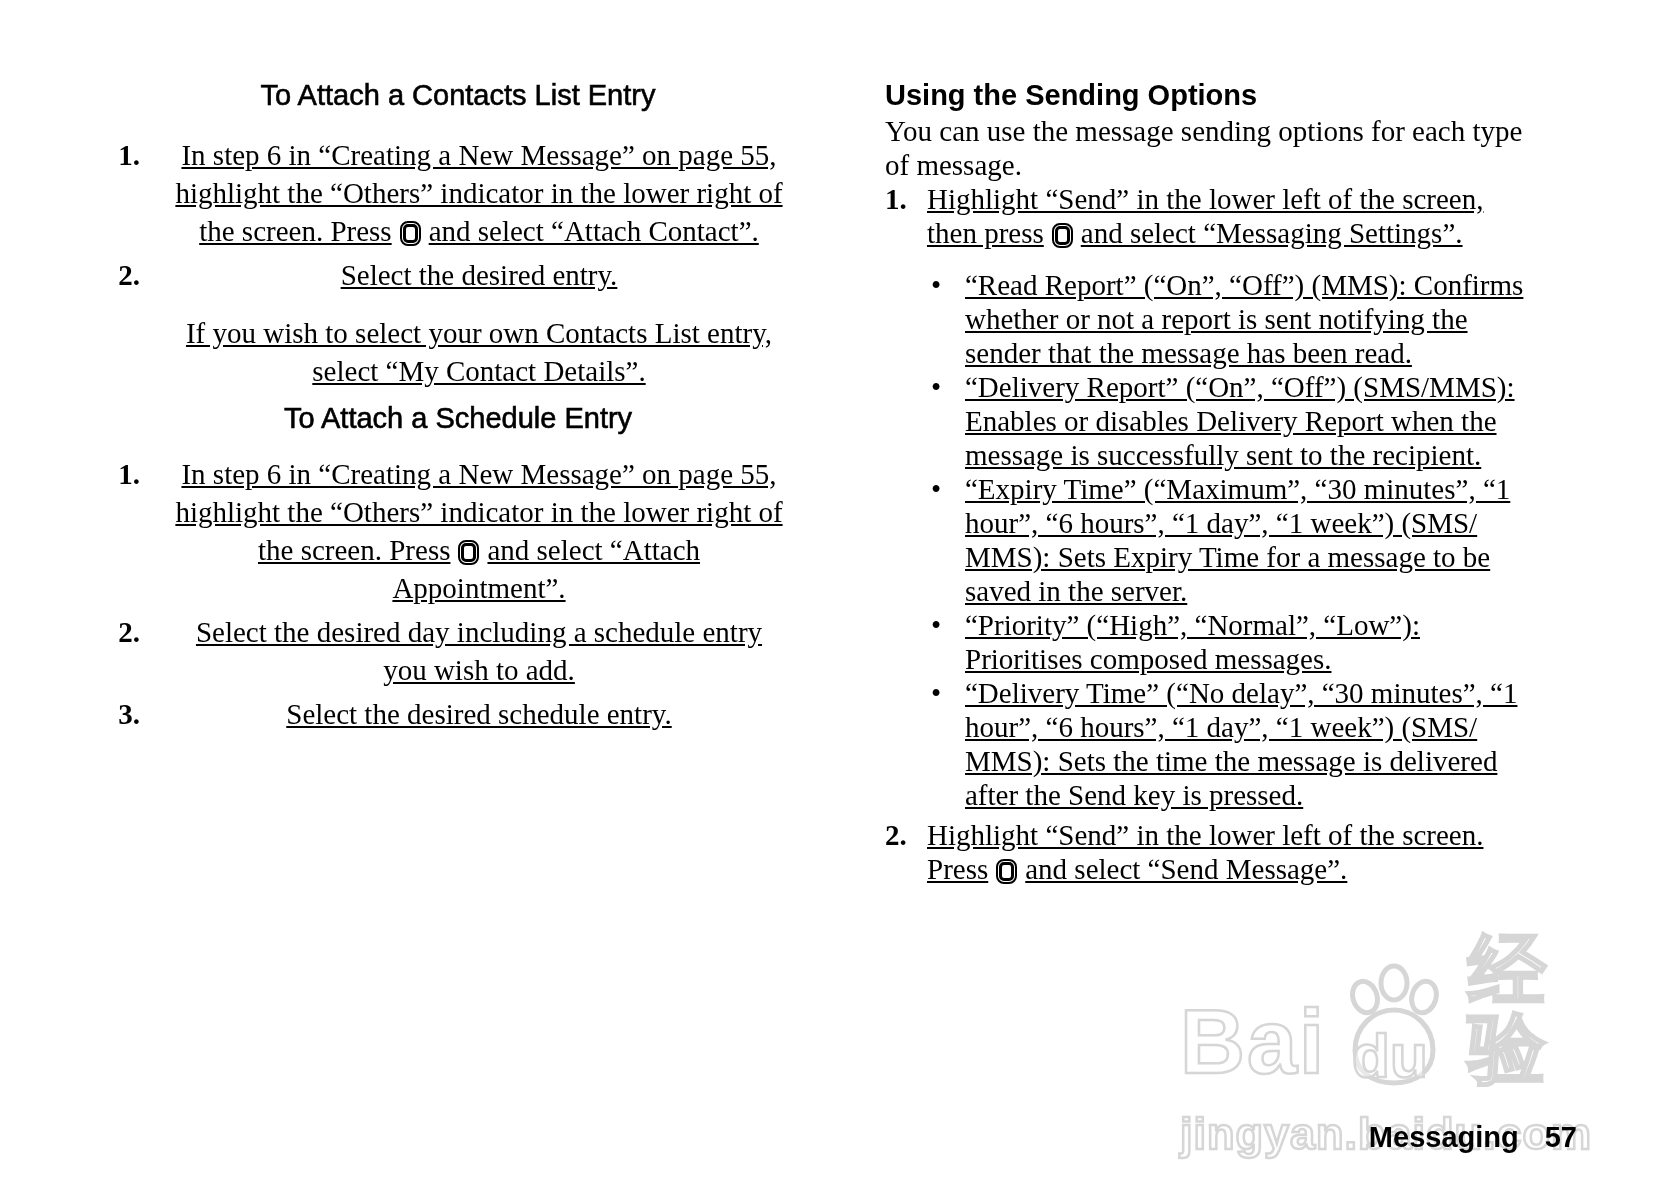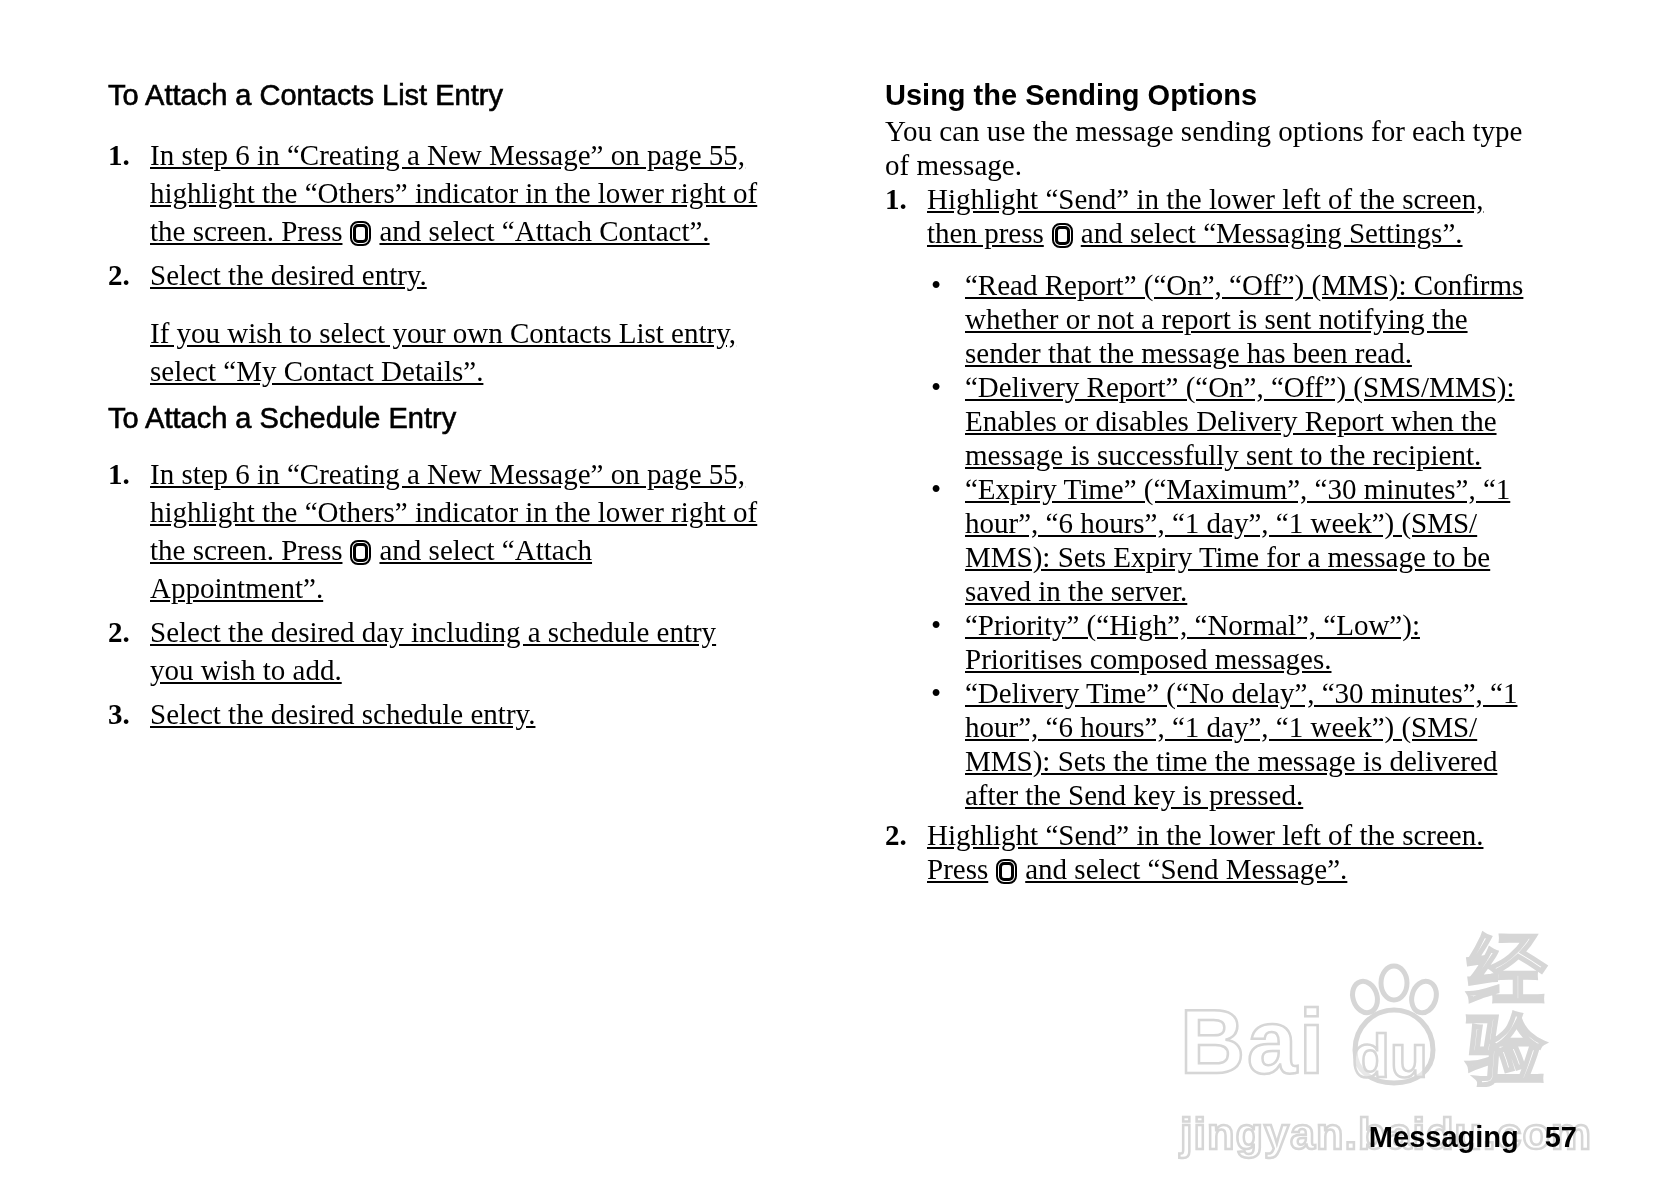--- a/index.html
+++ b/index.html
@@ -1,21 +1,21 @@
 <!DOCTYPE html>
 <html><head>
 <meta charset="utf-8">
 <style>
   html,body { margin:0; padding:0; background:#ffffff; }
   .page {
     position:relative; width:1680px; height:1192px; background:#ffffff;
     color:#000; overflow:hidden;
   }
   .col { position:absolute; }
-  .col-left  { left:108px; top:78px; width:700px; font:29px/38px "Liberation Serif", serif; }
+  .col-left  { left:108px; top:78px; width:700px; font:29px/38px "Liberation Serif", serif;text-align:center; }
   .col-right { left:885px; top:78px; width:730px; font:29px/34px "Liberation Serif", serif; }
 
   h2 { margin:0; font-family:"Liberation Sans", sans-serif; font-size:29px; line-height:34px; }
   .sub-heading  { font-weight:500; -webkit-text-stroke:0.6px #000; margin-bottom:24px; }
   .sub-heading.mt { margin-top:11px; margin-bottom:20px; }
   .main-heading { font-weight:700; margin-bottom:2px; }
 
   ol.steps { list-style:none; margin:0; padding:0; }
   li.step { display:flex; margin-top:6px; }
   ol.steps > li.step:first-child { margin-top:0; }

